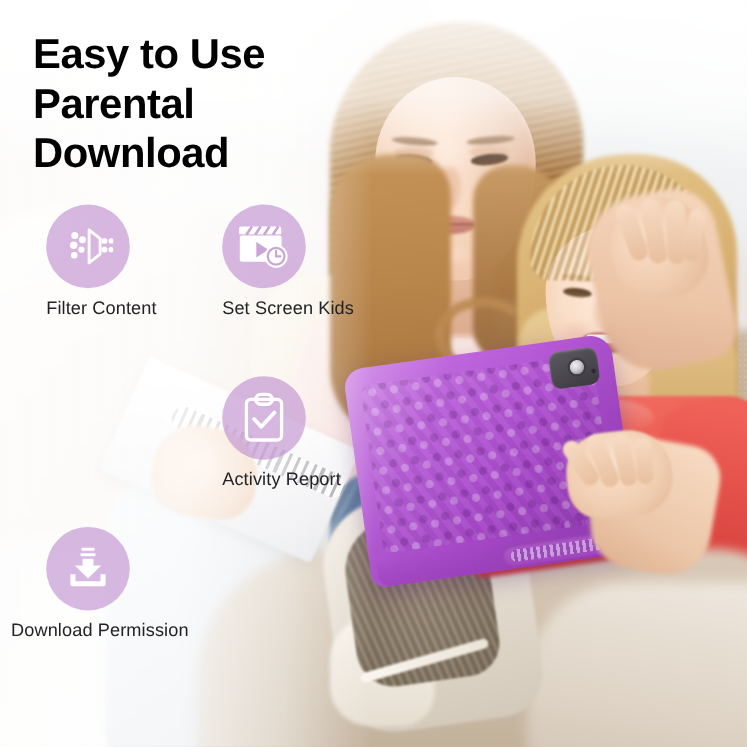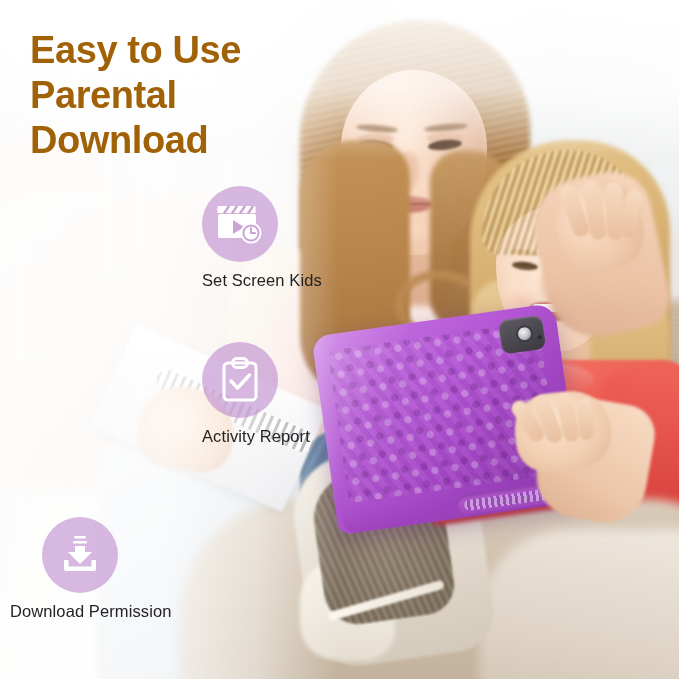--- a/index.html
+++ b/index.html
@@ -722,21 +722,21 @@
     position: absolute;
     inset: 0;
   }
   .headline {
     position: absolute;
     left: 30px; top: 28px;
     width: 330px;
     font-size: 38px;
     line-height: 1.18;
     font-weight: bold;
-    color: #a16207;
+    color: #000000;
     letter-spacing: -0.4px;
   }
   .headline .l2 { display: block; }
 
   .feature {
     position: absolute;
     width: 160px;
   }
   .fcircle {
     width: 76px; height: 76px;
@@ -751,21 +751,21 @@
     font-size: 16.5px;
     color: #232326;
     white-space: nowrap;
     letter-spacing: .1px;
   }
   
   .f-filter   { left: 42px;  top: 186px; }
   .f-screen   { left: 202px; top: 186px; }
   .f-kids     { left: 42px;  top: 342px; }
   .f-activity { left: 202px; top: 342px; }
-  .f-download { left: 42px;  top: 517px; }
+  .f-download { left: 42px;  top: 479px; }
   .f-download .flabel { margin-left: -32px; }
 
   .fcircle svg { display: block; }
 </style>
 </head>
 <body>
 
 <div id="page">
 
   <div class="photo">
@@ -872,20 +872,37 @@
     <div class="top-scrim"></div>
   </div>
 
   <div class="overlay">
 
     <div class="headline">
       <span>Easy to Use</span>
       <span class="l2">Parental Download</span>
     </div>
 
+    <div class="feature f-filter">
+      <div class="fcircle">
+        <svg width="46" height="46" viewBox="0 0 46 46">
+          <path d="M24 8 L34 16 L34 30 L24 38 Z" fill="none" stroke="#ffffff" stroke-width="2.6" stroke-linejoin="round"></path>
+          <circle cx="11" cy="13" r="3.2" fill="#ffffff"></circle>
+          <circle cx="18" cy="17" r="3.2" fill="#ffffff"></circle>
+          <circle cx="10" cy="22" r="3.4" fill="#ffffff"></circle>
+          <circle cx="17" cy="26" r="2.8" fill="#ffffff"></circle>
+          <circle cx="10.5" cy="31" r="3" fill="#ffffff"></circle>
+          <circle cx="38" cy="18" r="2.6" fill="#ffffff"></circle>
+          <circle cx="38" cy="26" r="2.6" fill="#ffffff"></circle>
+          <circle cx="44" cy="18" r="2.4" fill="#ffffff"></circle>
+          <circle cx="44" cy="26" r="2.4" fill="#ffffff"></circle>
+        </svg>
+      </div>
+      <div class="flabel">Filter Content</div>
+    </div>
 
     <div class="feature f-screen">
       <div class="fcircle">
         <svg width="48" height="44" viewBox="0 0 48 44">
           <g fill="#ffffff">
             <path d="M4 12 h34 a2 2 0 0 1 2 2 v20 a2 2 0 0 1 -2 2 h-34 a2 2 0 0 1 -2 -2 v-20 a2 2 0 0 1 2 -2 z"></path>
             <path d="M3 4 h35 a1.6 1.6 0 0 1 1.6 1.6 v5.4 h-38.2 v-5.4 a1.6 1.6 0 0 1 1.6 -1.6 z"></path>
           </g>
           <g stroke="#c9a6d6" stroke-width="2.4">
             <line x1="8" y1="11.5" x2="13" y2="4"></line>

